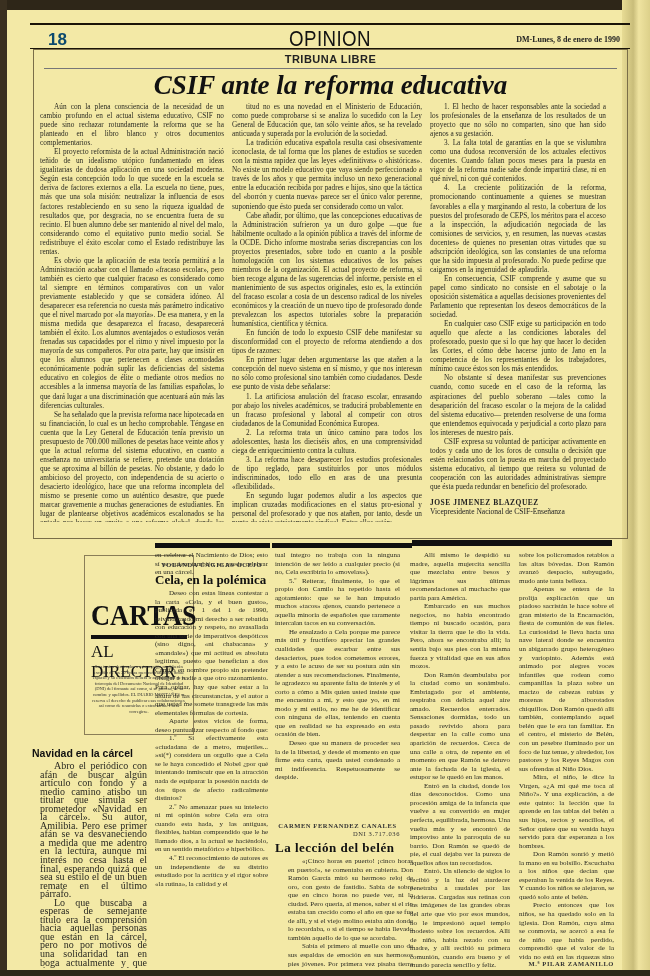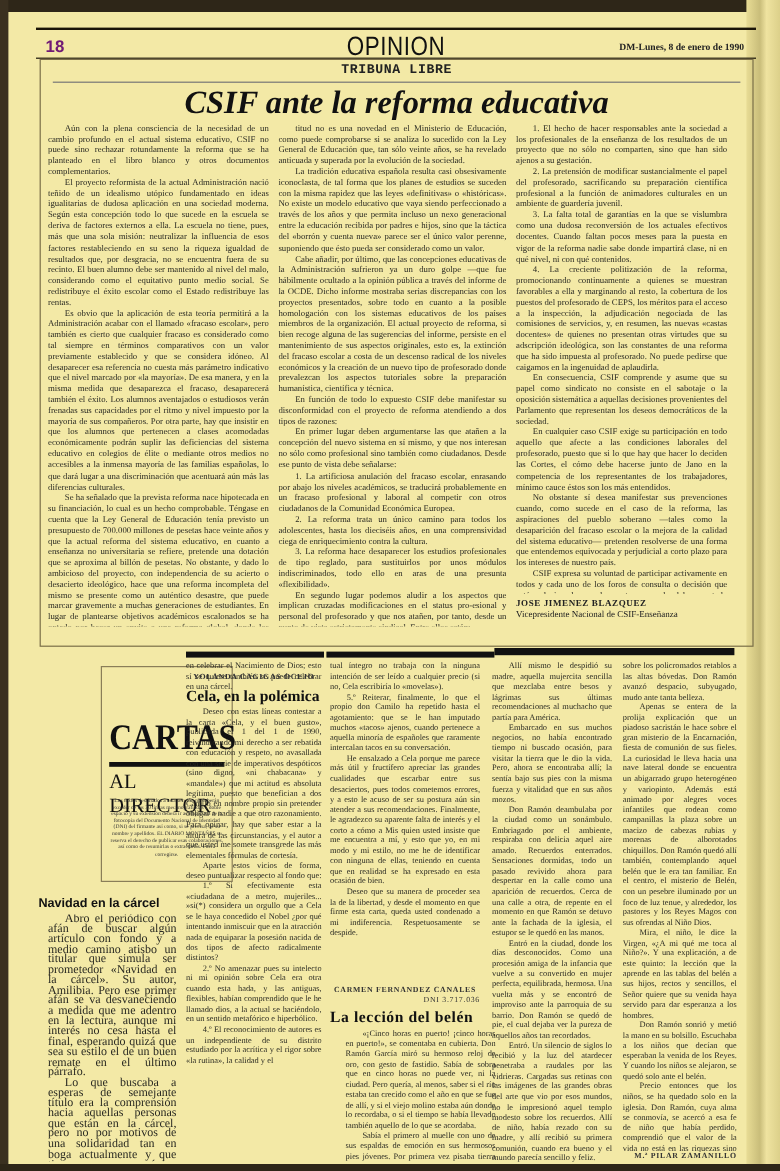--- a/index.html
+++ b/index.html
@@ -3,25 +3,25 @@
 <meta charset="utf-8">
 <style>
   html,body{margin:0;padding:0;}
   body{width:650px;height:976px;overflow:hidden;background:#2a2418;font-family:"Liberation Serif",serif;}
   .page{position:absolute;left:0;top:0;width:650px;height:976px;background:#f3e9a6;overflow:hidden;}
   .lbar{position:absolute;left:0;top:0;width:7px;height:976px;background:#3a3020;}
   .topstrip{position:absolute;left:0;top:0;width:650px;height:10px;background:#2e2618;}
   .rshadow{position:absolute;right:0;top:0;width:28px;height:976px;background:linear-gradient(90deg,#e8dc95,#c9bd7a 40%,#efe3a0 60%,#dcd08a);}
   .botstrip{position:absolute;left:0;bottom:0;width:650px;height:6px;background:#2e2618;}
   .hdr-rule{position:absolute;left:30px;width:600px;height:2px;background:#1a1408;}
-  .pnum{position:absolute;left:38px;top:30px;font-family:"Liberation Sans",sans-serif;font-weight:bold;font-size:14px;color:#701a75;}
+  .pnum{position:absolute;left:48px;top:30px;font-family:"Liberation Sans",sans-serif;font-weight:bold;font-size:17px;color:#0c4a6e;}
   .section{position:absolute;left:200px;width:260px;top:26px;text-align:center;font-family:"Liberation Sans",sans-serif;font-size:22px;color:#111;letter-spacing:0.5px;transform:scaleX(0.85);}
   .dateline{position:absolute;right:30px;top:35px;font-size:8px;font-weight:bold;color:#222;}
   .tribbox{position:absolute;left:33px;top:49px;width:593px;height:488px;border:1px solid #7a6e48;}
-  .kicker{position:absolute;left:0;width:593px;top:3px;text-align:center;font-family:Liberation Mono, monospace;font-weight:bold;font-size:11px;color:#222;letter-spacing:0.5px;}
+  .kicker{position:absolute;left:0;width:593px;top:3px;text-align:center;font-family:Liberation Sans, sans-serif;font-weight:bold;font-size:11px;color:#222;letter-spacing:0.5px;}
   .kicker-rule{position:absolute;left:10px;width:573px;top:18px;height:1px;background:#777;}
   .headline{position:absolute;left:0;width:593px;top:20px;text-align:center;font-family:"Liberation Serif",serif;font-weight:bold;font-style:italic;font-size:27px;color:#111;}
   .col{position:absolute;font-size:7.3px;line-height:9.05px;color:#2a2a22;text-align:justify;overflow:hidden;}
   .col p{margin:0;text-indent:14px;}
   .sig{position:absolute;text-align:left;font-size:7.5px;color:#222;}
   .sig .n{font-weight:bold;letter-spacing:0.5px;}
   .cartas-box{position:absolute;left:40px;top:555px;width:108px;height:178px;border:1px solid #8a7e58;margin-left:44px;}
   .cartas{position:absolute;left:6px;top:42px;font-family:"Liberation Serif",serif;font-weight:bold;font-size:30px;color:#111;transform:scaleX(0.88);transform-origin:left;}
   .cartas-bar{position:absolute;left:6px;top:79px;width:96px;height:4px;background:#111;}
   .aldir{position:absolute;left:6px;top:86px;font-family:"Liberation Serif",serif;font-size:17px;color:#111;}
@@ -61,21 +61,20 @@
       <p>Cabe añadir, por último, que las concepciones educativas de la Administración sufrieron ya un duro golpe —que fue hábilmente ocultado a la opinión pública a través del informe de la OCDE. Dicho informe mostraba serias discrepancias con los proyectos presentados, sobre todo en cuanto a la posible homologación con los sistemas educativos de los países miembros de la organización. El actual proyecto de reforma, si bien recoge alguna de las sugerencias del informe, persiste en el mantenimiento de sus aspectos originales, esto es, la extinción del fracaso escolar a costa de un descenso radical de los niveles económicos y la creación de un nuevo tipo de profesorado donde prevalezcan los aspectos tutoriales sobre la preparación humanística, científica y técnica.</p>
       <p>En función de todo lo expuesto CSIF debe manifestar su disconformidad con el proyecto de reforma atendiendo a dos tipos de razones:</p>
       <p>En primer lugar deben argumentarse las que atañen a la concepción del nuevo sistema en sí mismo, y que nos interesan no sólo como profesional sino también como ciudadanos. Desde ese punto de vista debe señalarse:</p>
       <p>1. La artificiosa anulación del fracaso escolar, enrasando por abajo los niveles académicos, se traducirá probablemente en un fracaso profesional y laboral al competir con otros ciudadanos de la Comunidad Económica Europea.</p>
       <p>2. La reforma trata un único camino para todos los adolescentes, hasta los dieciséis años, en una comprensividad ciega de enriquecimiento contra la cultura.</p>
       <p>3. La reforma hace desaparecer los estudios profesionales de tipo reglado, para sustituirlos por unos módulos indiscriminados, todo ello en aras de una presunta «flexibilidad».</p>
       <p>En segundo lugar podemos aludir a los aspectos que implican cruzadas modificaciones en el status pro-esional y personal del profesorado y que nos atañen, por tanto, desde un punto de vista estrictamente sindical. Entre ellos están:</p>
     </div>
     <div class="col" style="left:396px;top:52px;width:176px;height:393px;">
       <p>1. El hecho de hacer responsables ante la sociedad a los profesionales de la enseñanza de los resultados de un proyecto que no sólo no comparten, sino que han sido ajenos a su gestación.</p>
-      <p>2. La pretensión de modificar sustancialmente el papel del profesorado, sacrificando su preparación científica profesional a la función de animadores culturales en un ambiente de guardería juvenil.</p>
       <p>3. La falta total de garantías en la que se vislumbra como una dudosa reconversión de los actuales efectivos docentes. Cuando faltan pocos meses para la puesta en vigor de la reforma nadie sabe donde impartirá clase, ni en qué nivel, ni con qué contenidos.</p>
       <p>4. La creciente politización de la reforma, promocionando continuamente a quienes se muestran favorables a ella y marginando al resto, la cobertura de los puestos del profesorado de CEPS, los méritos para el acceso a la inspección, la adjudicación negociada de las comisiones de servicios, y, en resumen, las nuevas «castas docentes» de quienes no presentan otras virtudes que su adscripción ideológica, son las constantes de una reforma que ha sido impuesta al profesorado. No puede pedirse que caigamos en la ingenuidad de aplaudirla.</p>
       <p>En consecuencia, CSIF comprende y asume que su papel como sindicato no consiste en el sabotaje o la oposición sistemática a aquellas decisiones provenientes del Parlamento que representan los deseos democráticos de la sociedad.</p>
       <p>En cualquier caso CSIF exige su participación en todo aquello que afecte a las condiciones laborales del profesorado, puesto que si lo que hay que hacer lo deciden las Cortes, el cómo debe hacerse junto de Jano en la competencia de los representantes de los trabajadores, mínimo cauce éstos son los más entendidos.</p>
       <p>No obstante sí desea manifestar sus prevenciones cuando, como sucede en el caso de la reforma, las aspiraciones del pueblo soberano —tales como la desaparición del fracaso escolar o la mejora de la calidad del sistema educativo— pretenden resolverse de una forma que entendemos equivocada y perjudicial a corto plazo para los intereses de nuestro país.</p>
       <p>CSIF expresa su voluntad de participar activamente en todos y cada uno de los foros de consulta o decisión que estén relacionados con la puesta en marcha del proyectado sistema educativo, al tiempo que reitera su voluntad de cooperación con las autoridades administrativas siempre que ésta pueda redundar en beneficio del profesorado.</p>
     </div>
     <div class="sig" style="left:396px;top:448px;width:176px;">
       <div class="n">JOSE JIMENEZ BLAZQUEZ</div>
       <div>Vicepresidente Nacional de CSIF-Enseñanza</div>

